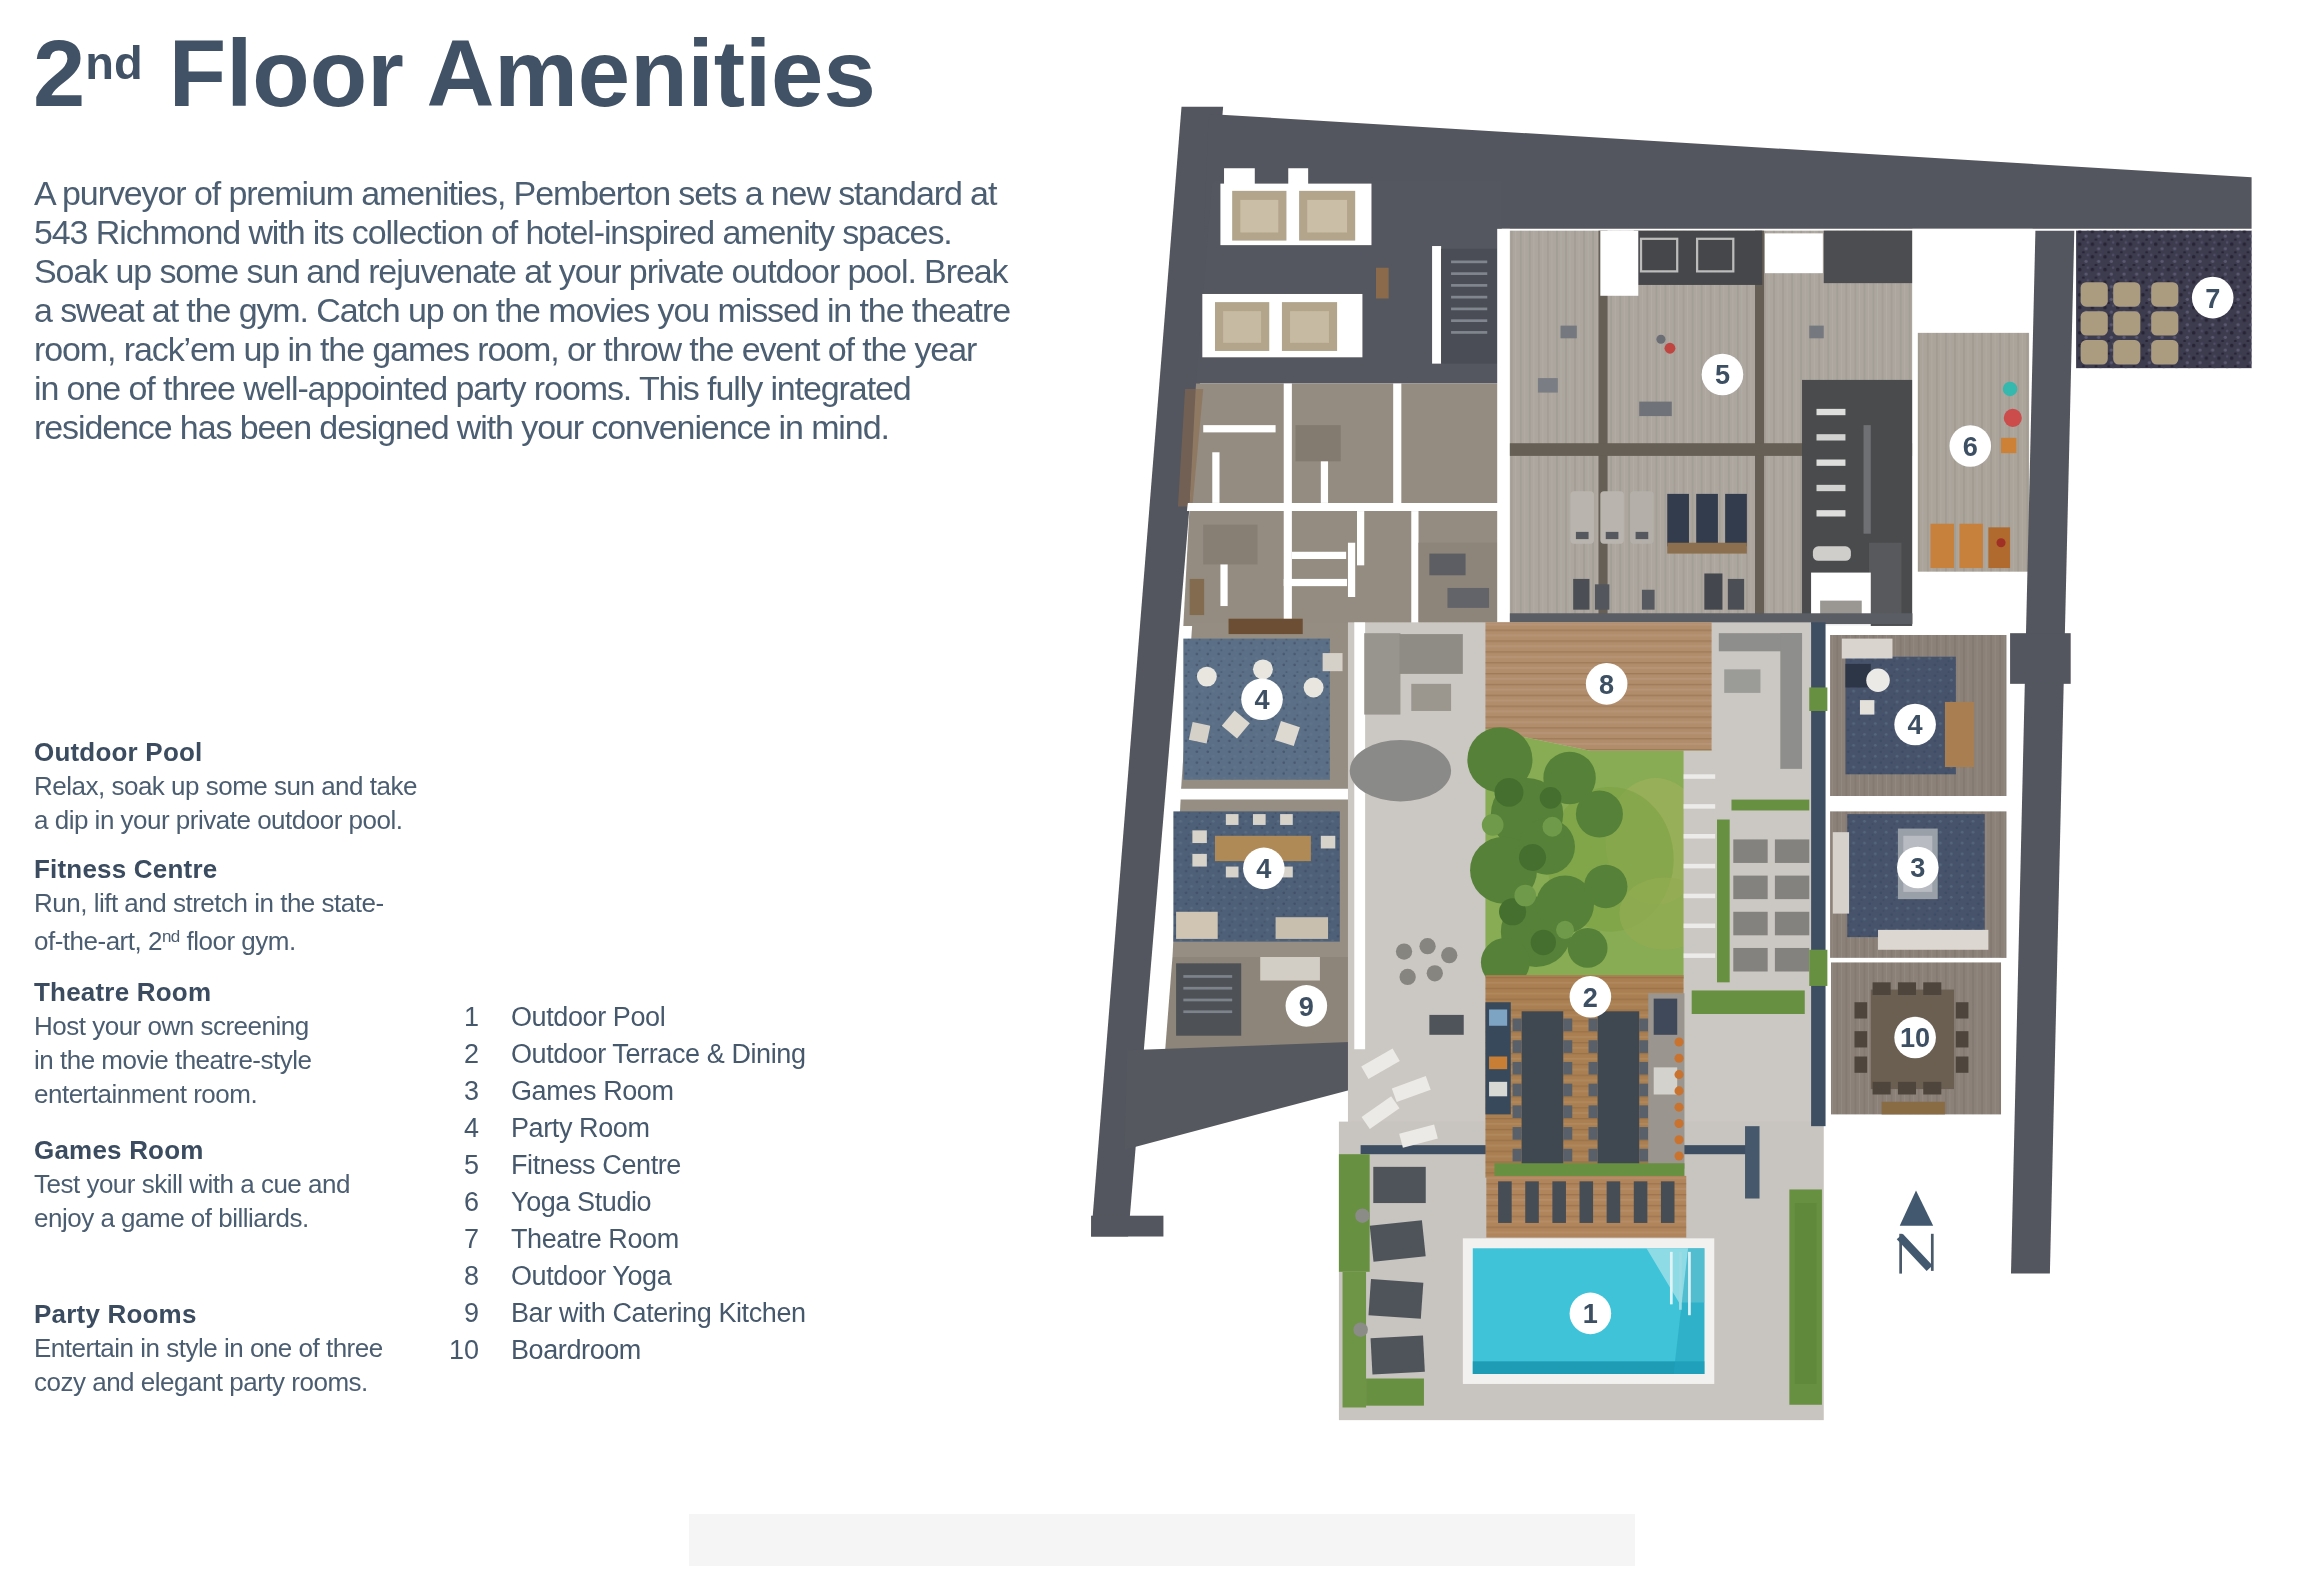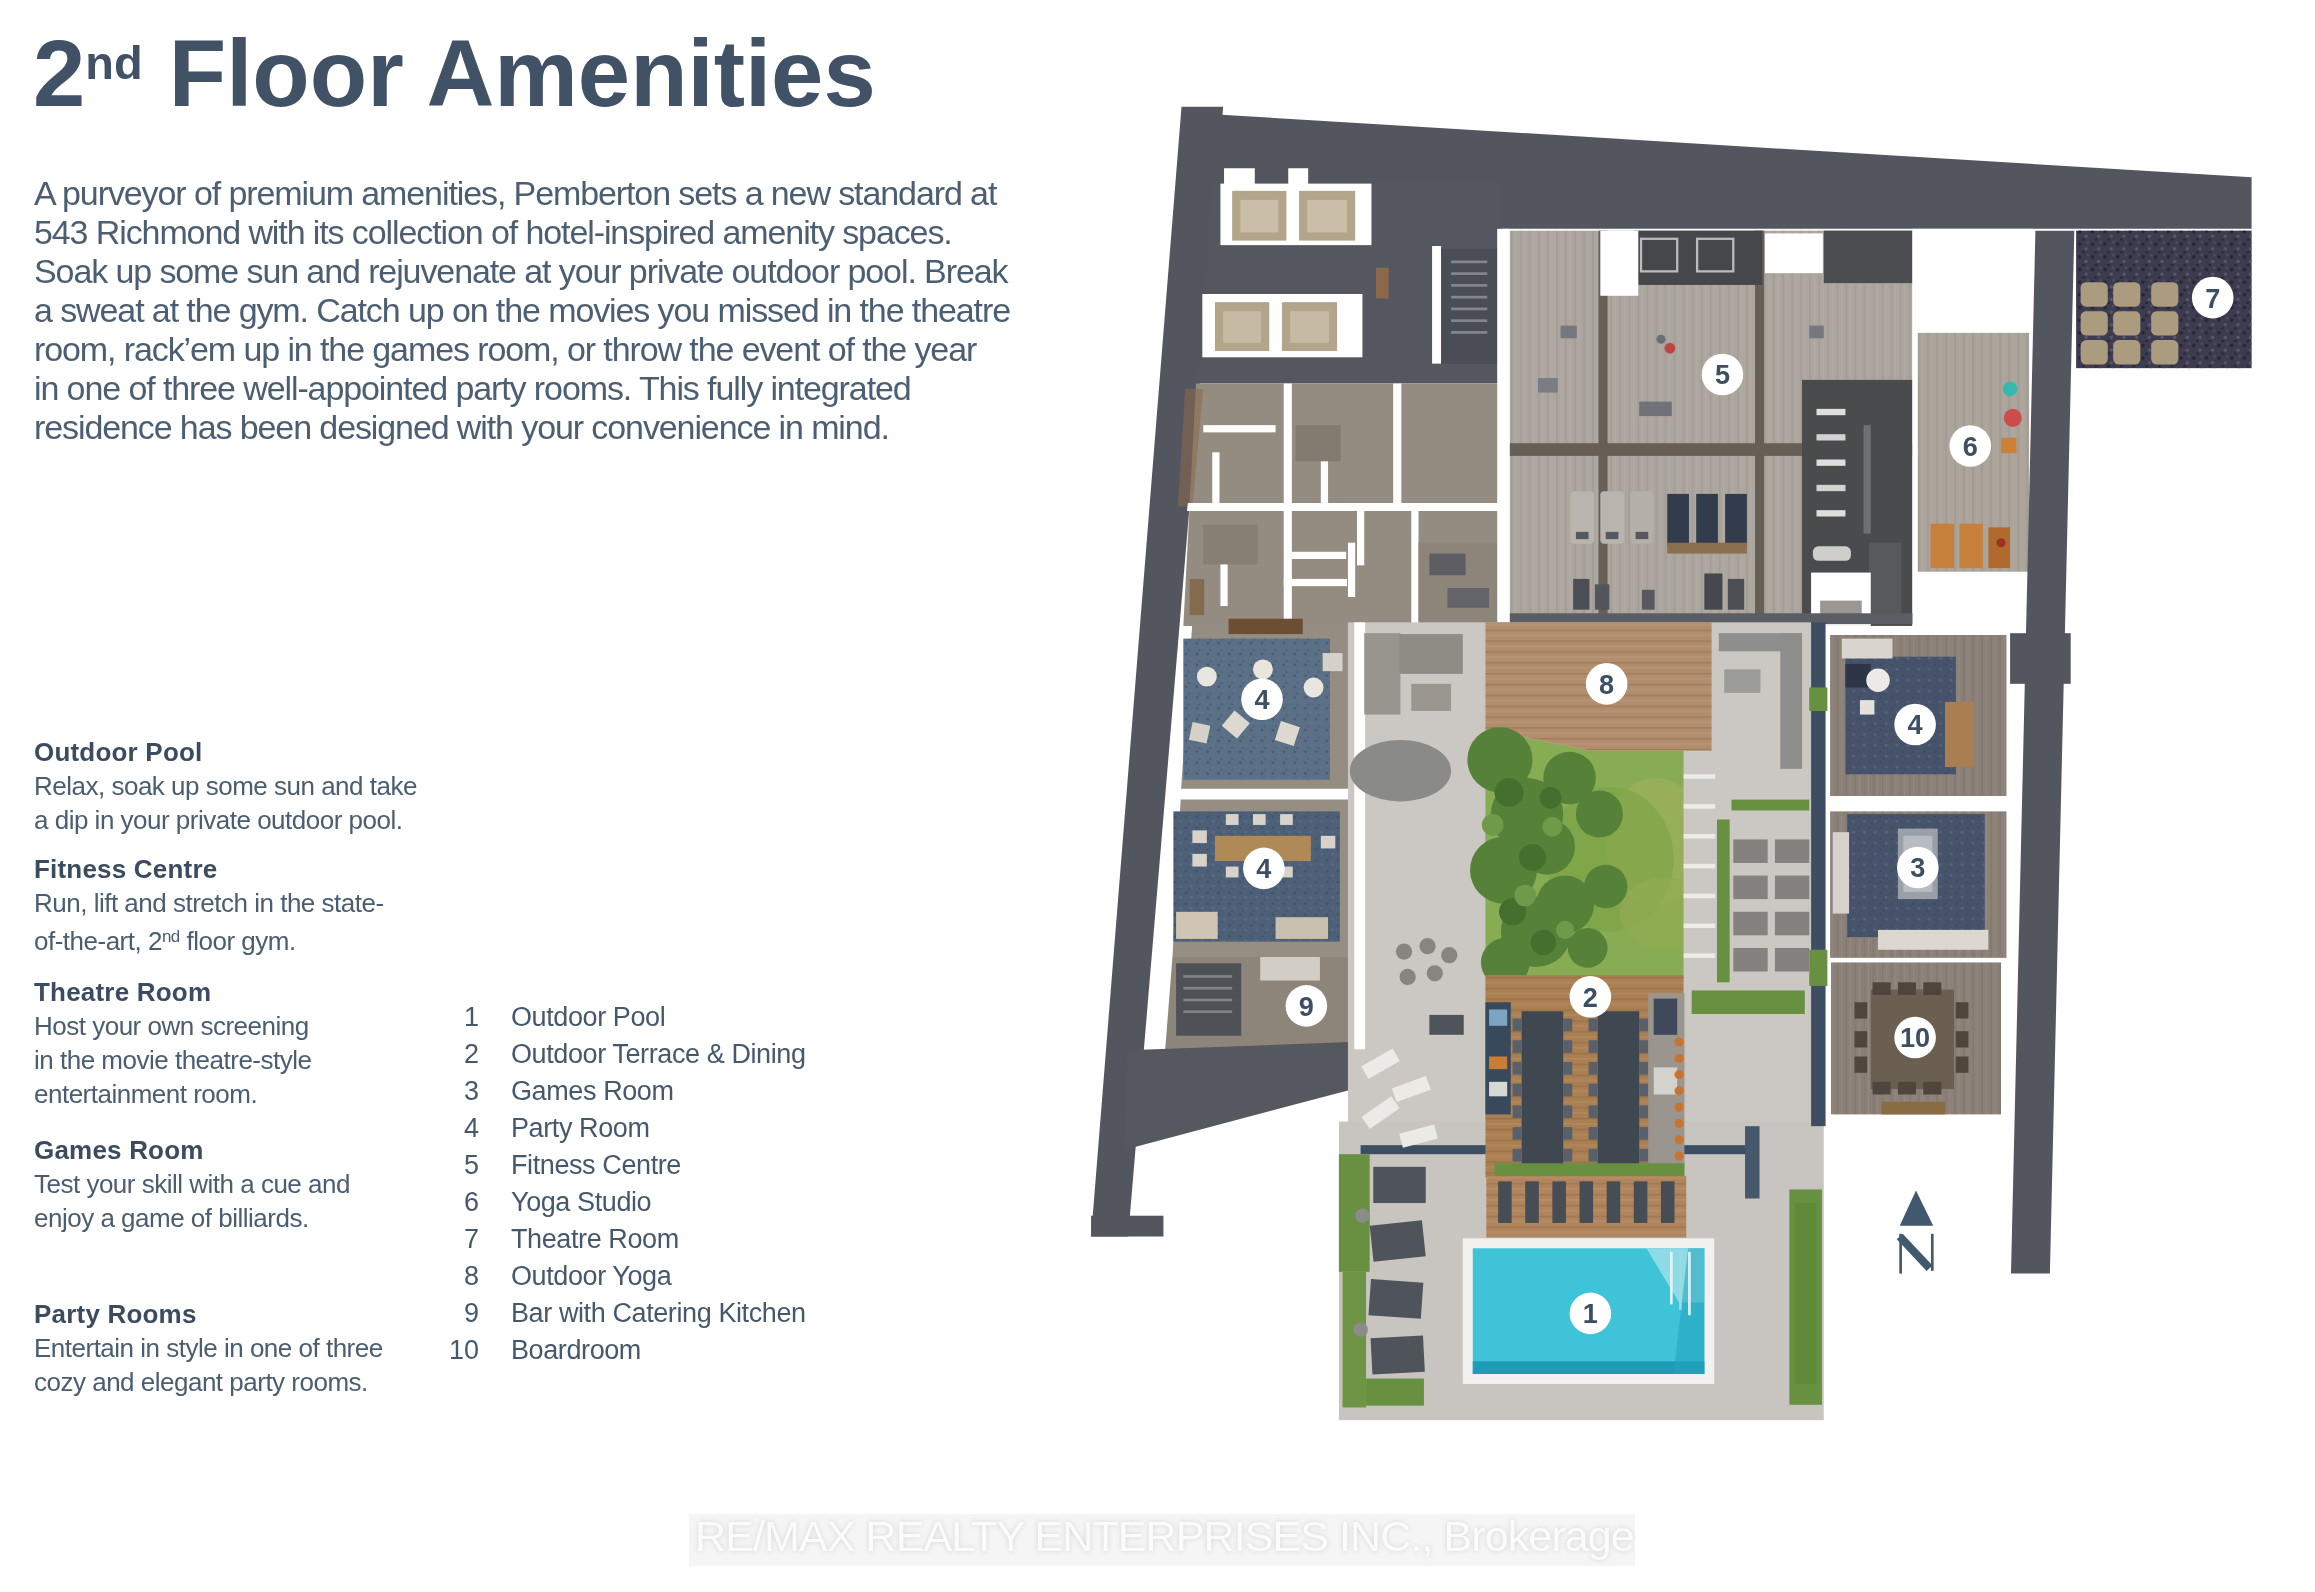--- a/index.html
+++ b/index.html
@@ -91,21 +91,20 @@
         <span class="ln">9</span>
         <span class="ll">Bar with Catering Kitchen</span>
       </div>
     <div class="lr">
         <span class="ln">10</span>
         <span class="ll">Boardroom</span>
       </div>
   </div>
 
   <div id="wm"></div>
-  <div id="wmt">RE/MAX REALTY ENTERPRISES INC., Brokerage</div>
 
   <svg width="2316" height="1592" viewBox="0 0 2560 1760">
 
     <polygon points="1306,118 1352,118 1247,1367 1206,1367" fill="#53565e"></polygon>
     <rect x="1206" y="1344" width="80" height="23" fill="#53565e"></rect>
     <polygon points="1336,126 2489,196 2489,253 1331,253" fill="#53565e"></polygon>
     <polygon points="1340,200 1660,200 1660,424 1322,424" fill="#54575f"></polygon>
 
     <rect x="1353" y="186" width="34" height="18" fill="#ffffff"></rect>
     <rect x="1424" y="186" width="22" height="18" fill="#ffffff"></rect>

